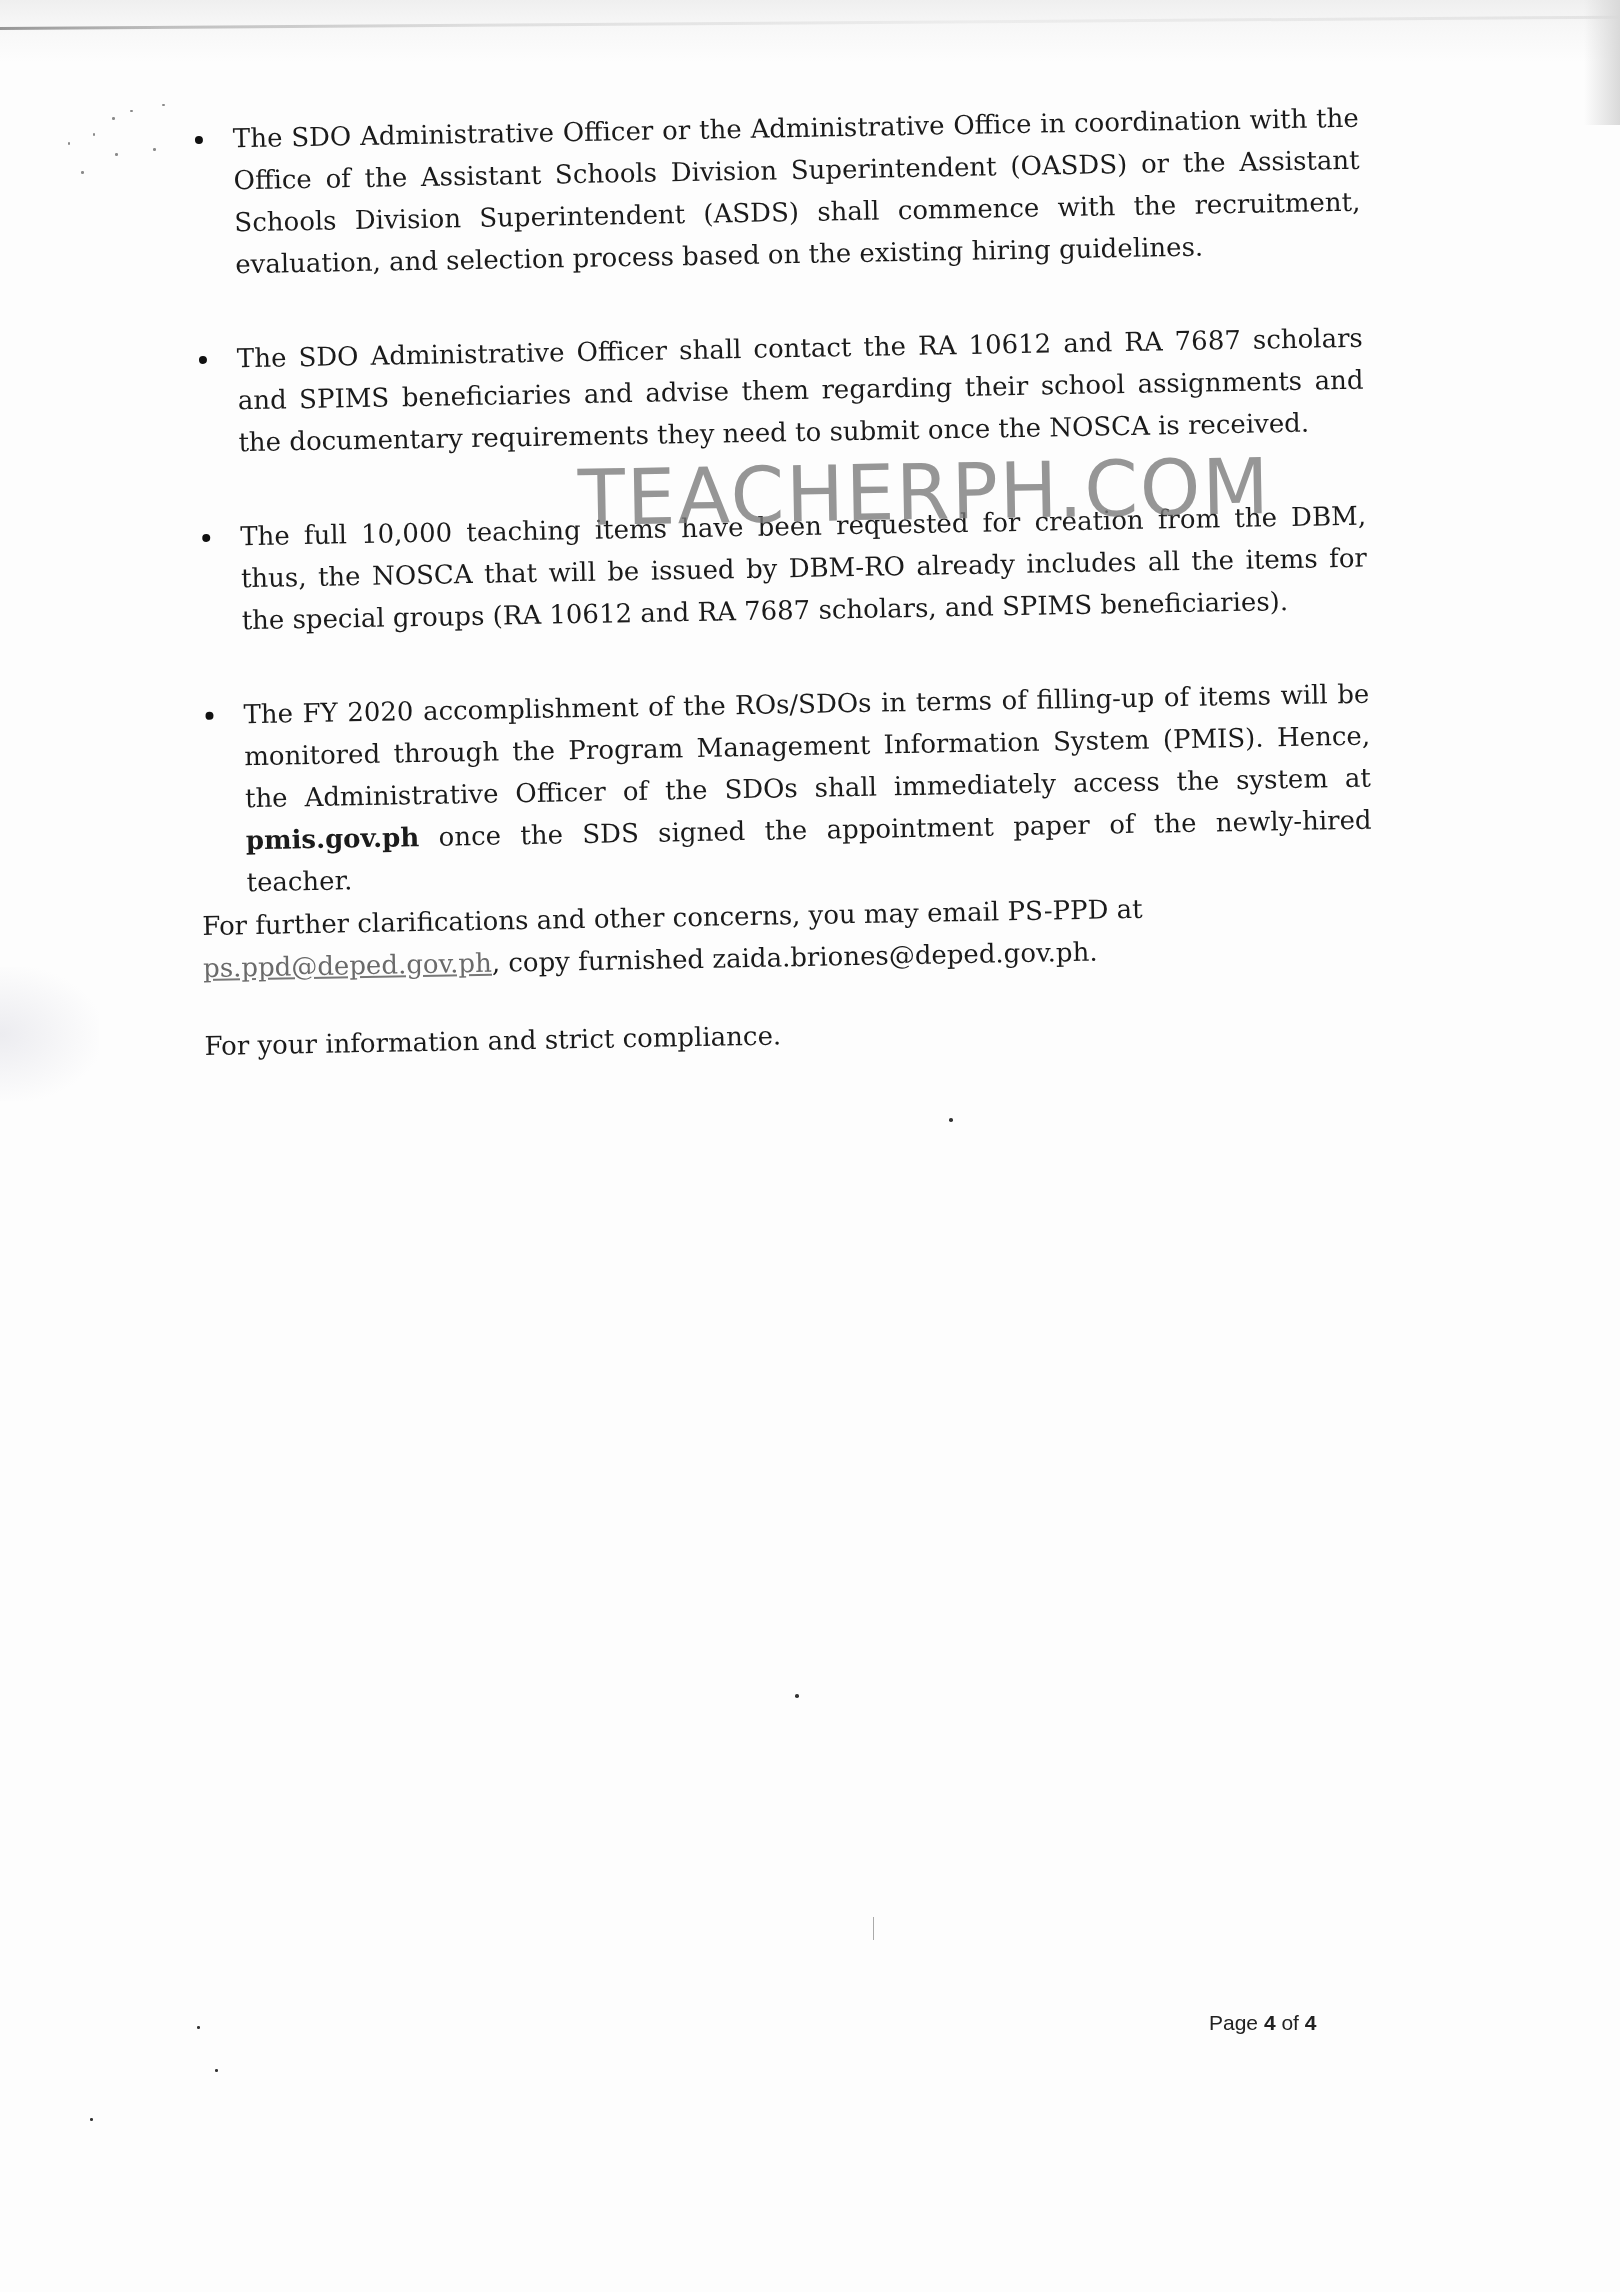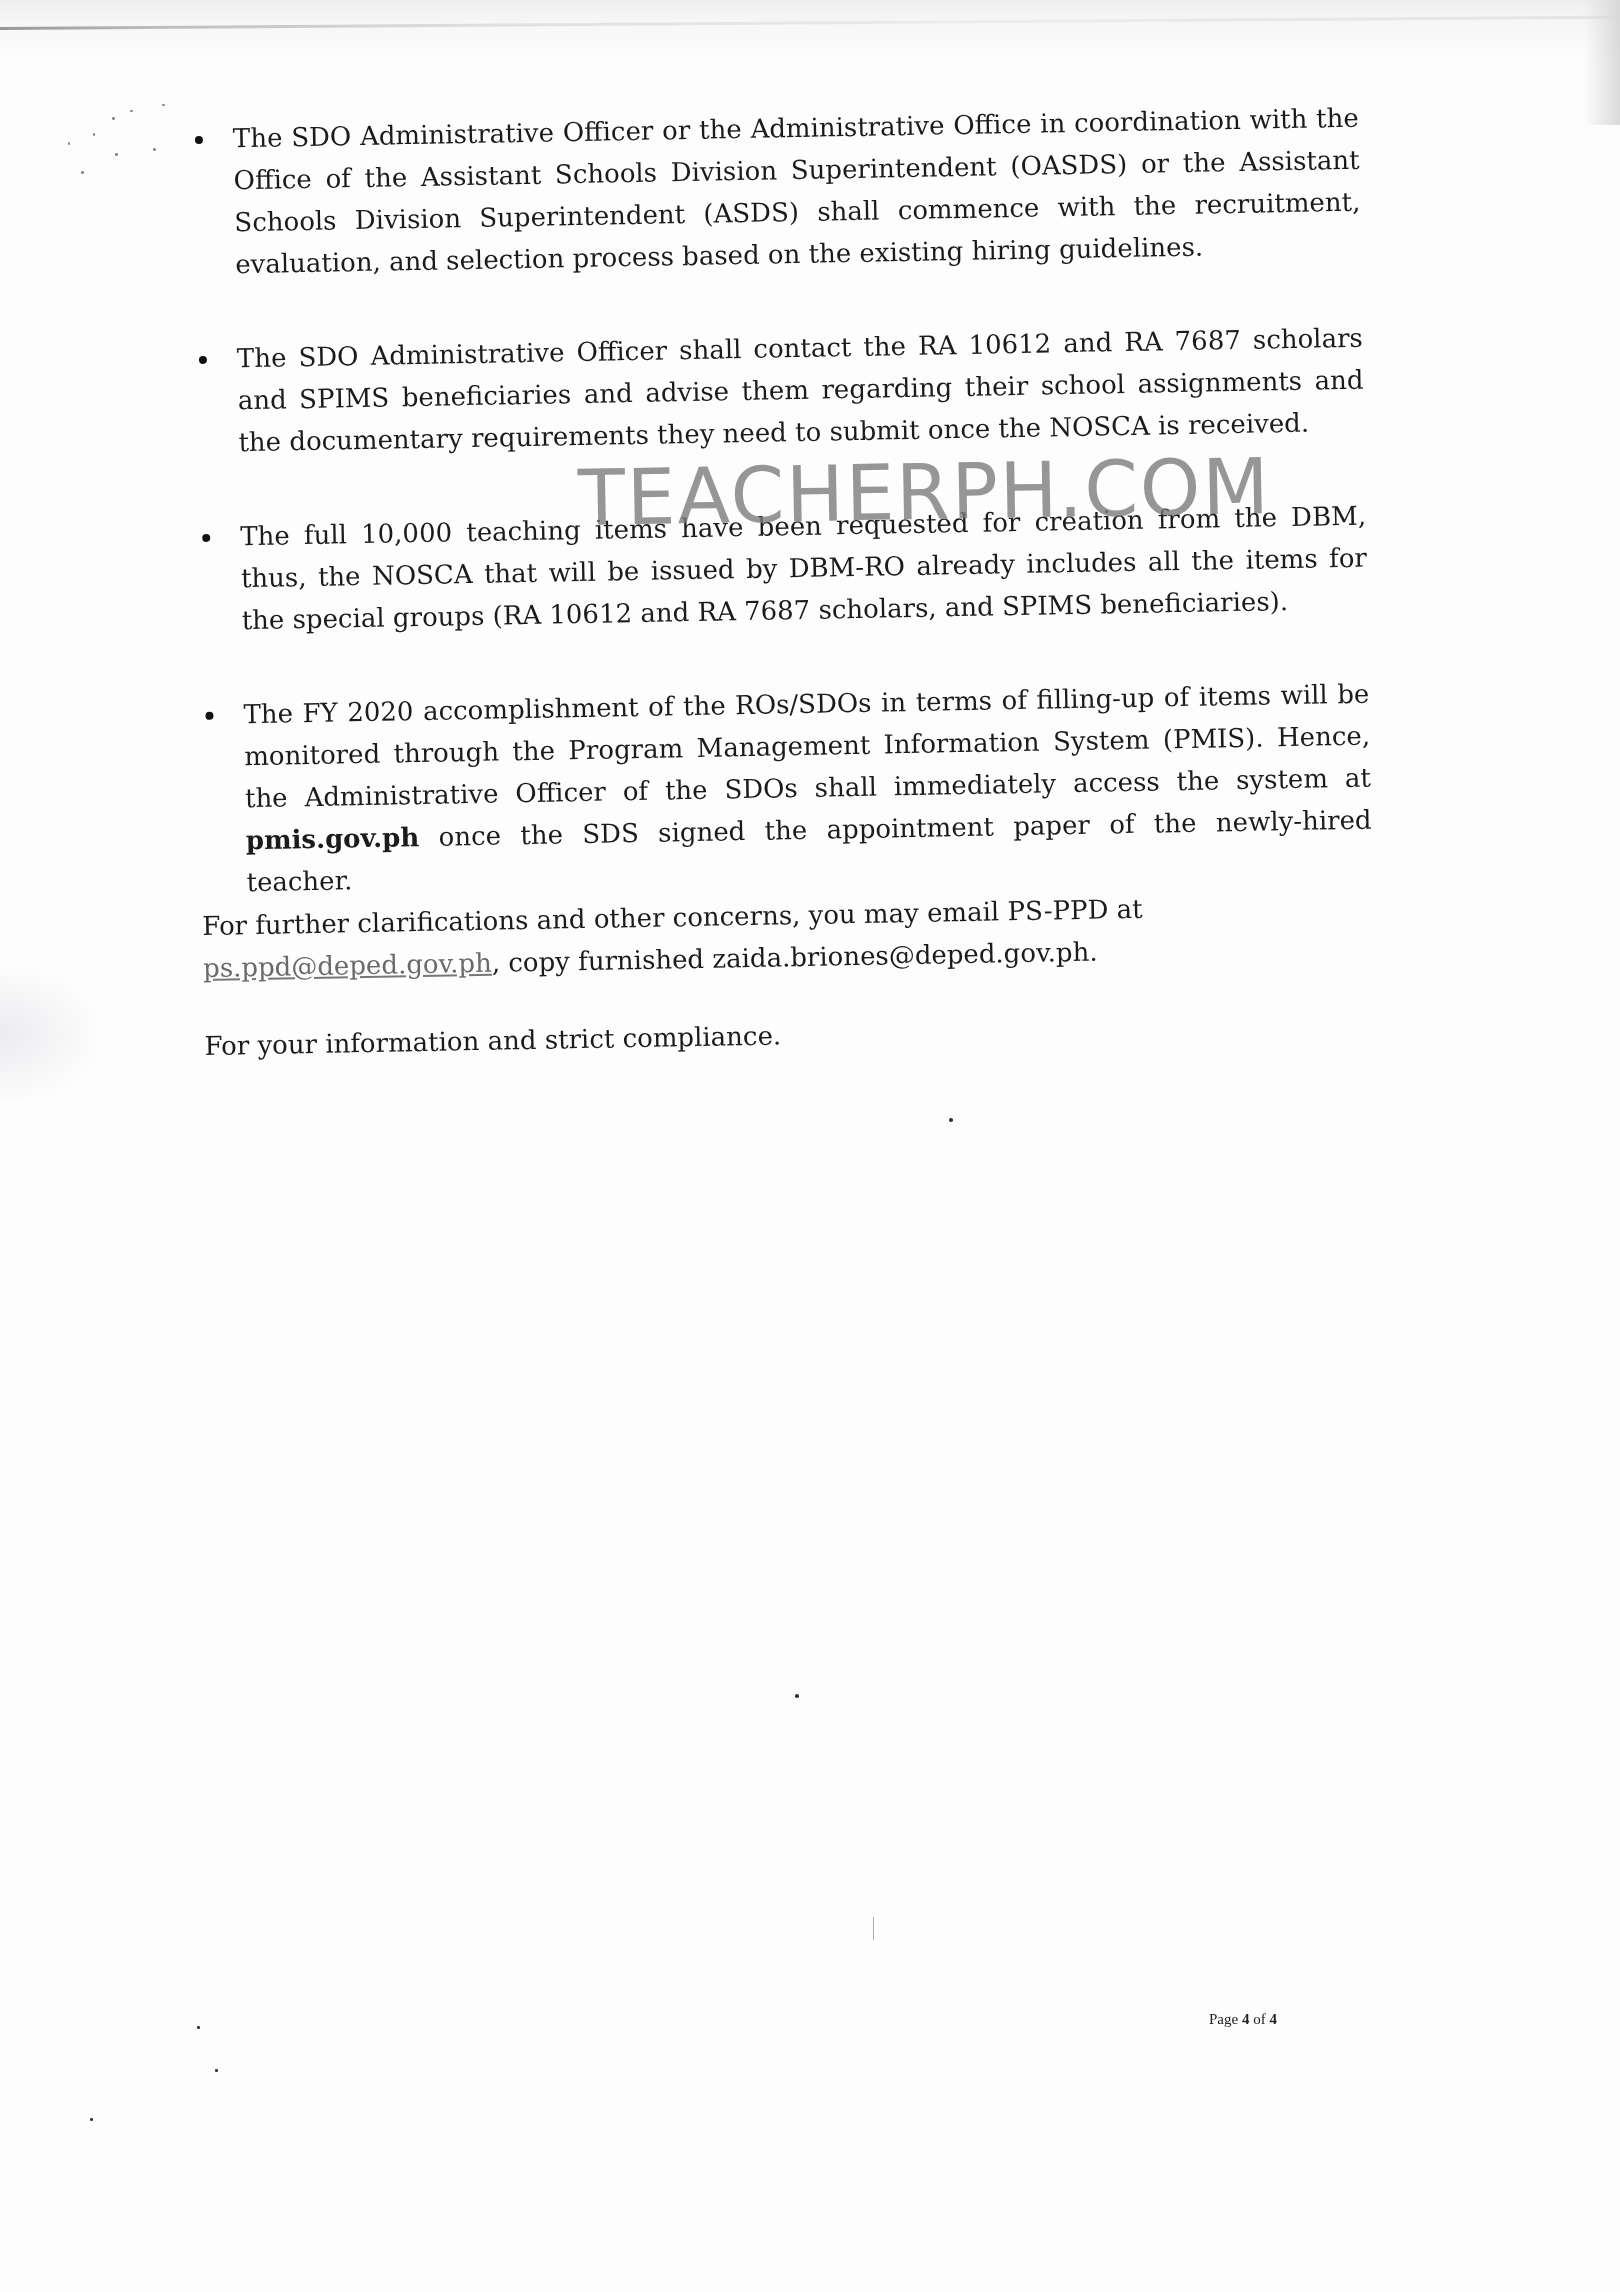--- a/index.html
+++ b/index.html
@@ -117,22 +117,22 @@
       letter-spacing: 1.8px;
       color: rgba(120,120,120,0.78);
       transform: rotate(-1deg);
       white-space: nowrap;
     }
 
     .page-number {
       position: absolute;
       left: 1209px;
       top: 2011px;
-      font-family: Liberation Serif, serif;
-      font-size: 15px;
+      font-family: Liberation Sans, sans-serif;
+      font-size: 21px;
       color: #222;
     }
     .page-number b { font-weight: bold; }
 
     .dot-mark {
       position: absolute;
       width: 3.6px; height: 3.6px;
       border-radius: 50%;
       background: #333;
     }

